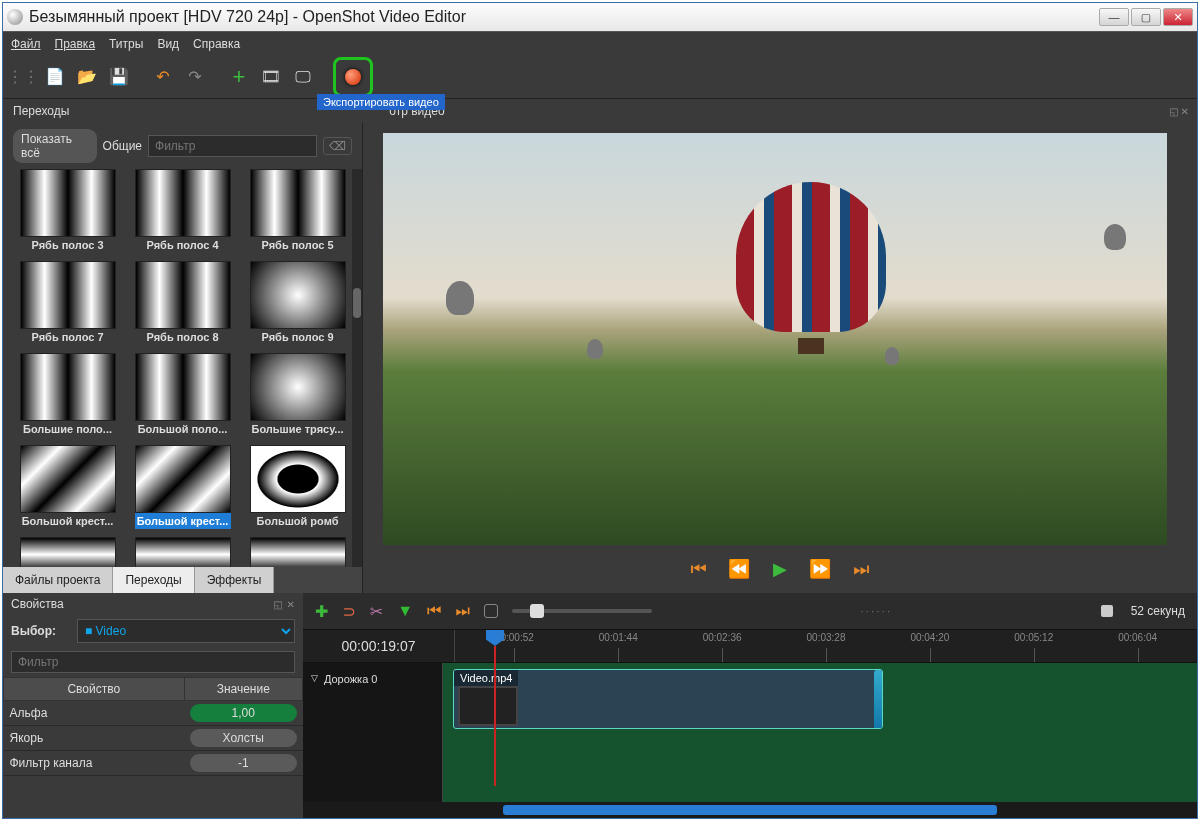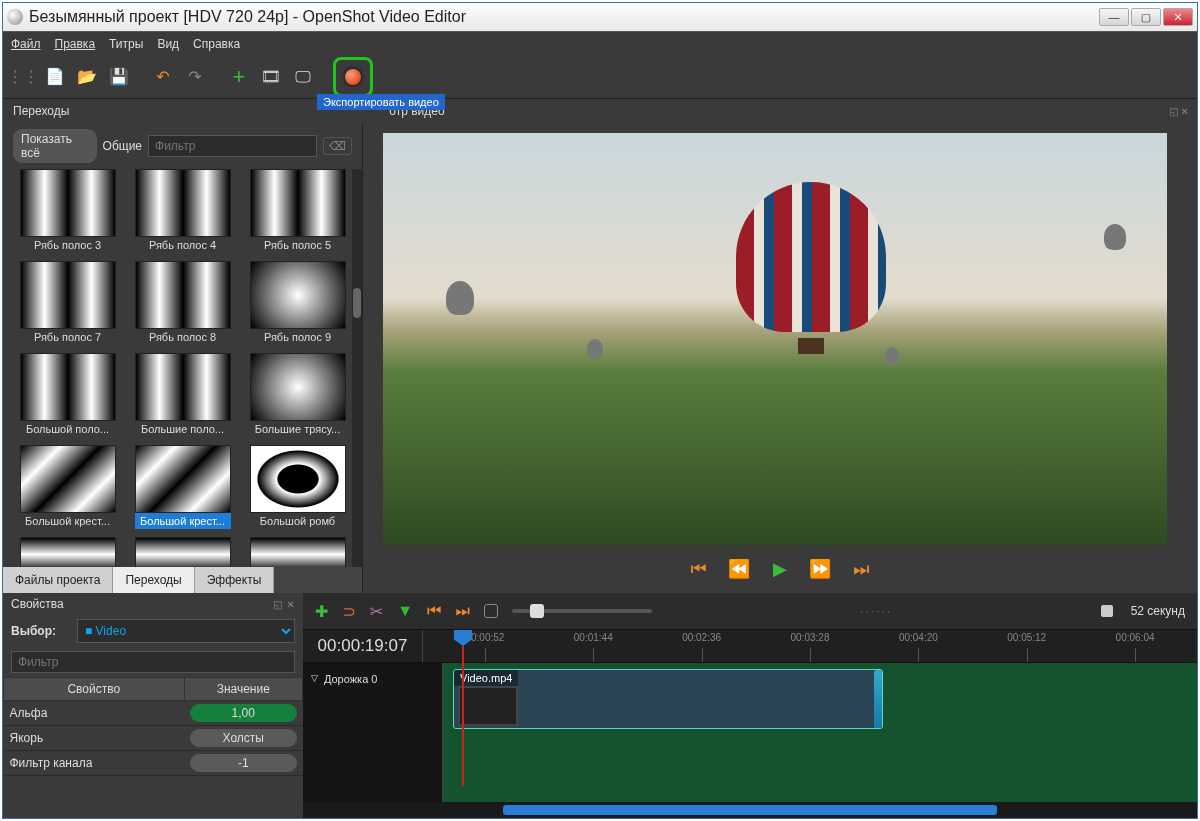--- a/index.html
+++ b/index.html
@@ -28,21 +28,21 @@
 .body-split { display:flex; flex:1; min-height:0; flex-direction: column; }
 .upper { display:flex; height:470px; }
 .left-col { width:360px; display:flex; flex-direction:column; background:#3a3a3a; border-right:1px solid #222; }
 
 .filter-row { display:flex; align-items:center; gap:6px; padding:6px 10px; font-size:12px; }
 .filter-row .btn { background:#555; border-radius:9px; padding:3px 8px; }
 .filter-row input { flex:1; background:#2c2c2c; border:1px solid #555; color:#aaa; padding:3px 6px; font-size:12px; }
 .filter-row .clear { color:#888; font-size:12px; border:1px solid #555; border-radius:3px; padding:1px 5px; }
 
 .thumb-scroll { flex:1; overflow-y:auto; padding:0 10px 6px 10px; position:relative; }
-.thumb-grid { display:grid; grid-template-columns:repeat(3,1fr); gap:8px 6px; }
+.thumb-grid { display:grid; grid-template-columns:repeat(3,1fr); gap:8px 6px;font-weight:bold; }
 .thumb { display:flex; flex-direction:column; align-items:center; font-size:11px; text-align:center; }
 .thumb .img { width:96px; height:68px; background:linear-gradient(90deg,#000,#fff,#000,#fff,#000); border:1px solid #222; }
 .thumb .img.radial { background:radial-gradient(circle,#fff,#000); }
 .thumb .img.diag { background:linear-gradient(135deg,#000,#fff,#000,#fff,#000); }
 .thumb .img.diamond { background:radial-gradient(ellipse at center,#000 30%,#fff 32%,#000 60%,#fff 62%); }
 .thumb .img.hstripes { background:linear-gradient(#000,#fff,#000,#fff,#000); }
 .thumb.selected .lbl { background:#1e7dd6; color:#fff; }
 .thumb .lbl { white-space:nowrap; overflow:hidden; text-overflow:ellipsis; width:96px; padding:2px 0; }
 
 .sb { position:absolute; right:0; top:0; bottom:0; width:10px; background:#2a2a2a; }
@@ -85,21 +85,21 @@
 .tl-tools .cut { color:#b7a; }
 .tl-tools .mark { color:#3b3; }
 .tl-tools .ps { color:#e88a2a; }
 .tl-tools .slider { width:140px; height:4px; background:#555; position:relative; border-radius:2px; }
 .tl-tools .slider .knob { position:absolute; left:18px; top:-5px; width:14px; height:14px; background:#ddd; border-radius:3px; }
 .tl-tools .dots { flex:1; text-align:center; color:#777; letter-spacing:2px; font-size:10px; }
 .tl-tools .tlen { color:#ddd; font-size:12px; }
 .tl-tools .sq { width:12px; height:12px; background:#ccc; border-radius:2px; margin-right:4px; }
 
 .tl-ruler { height:34px; display:flex; background:#202020; border-top:1px solid #111; border-bottom:1px solid #111; }
-.tl-ruler .tc { width:120px; display:flex; align-items:center; justify-content:center; font-size:17px; border-right:1px solid #444; }
+.tl-ruler .tc { width:152px; display:flex; align-items:center; justify-content:center; font-size:14px; border-right:1px solid #444; }
 .tl-ruler .ticks { flex:1; position:relative; font-size:10px; color:#888; }
 .tl-ruler .tick { position:absolute; top:2px; transform:translateX(-50%); }
 .tl-ruler .tickline { position:absolute; top:18px; bottom:0; border-left:1px solid #555; }
 .playhead { position:absolute; top:0; bottom:0; left:40px; z-index:5; }
 .playhead .handle { width:18px; height:16px; background:#2a7dd4; clip-path:polygon(0 0,100% 0,100% 60%,50% 100%,0 60%); margin-left:-9px; }
 .playhead .line { width:2px; background:#c22; height:140px; margin-left:-1px; }
 
 .tl-body { flex:1; display:flex; position:relative; }
 .tl-body .tracklabel { width:140px; background:#151515; border-right:1px solid #444; padding:10px 8px; font-size:11px; display:flex; align-items:flex-start; gap:6px; }
 .tl-body .tracklabel .dd { font-size:9px; }
@@ -196,25 +196,25 @@
               <div class="thumb">
                 <div class="img "></div>
                 <div class="lbl">Рябь полос 8</div>
               </div>
               <div class="thumb">
                 <div class="img radial"></div>
                 <div class="lbl">Рябь полос 9</div>
               </div>
               <div class="thumb">
                 <div class="img "></div>
+                <div class="lbl">Большие поло...</div>
+              </div>
+              <div class="thumb">
+                <div class="img "></div>
                 <div class="lbl">Большой поло...</div>
-              </div>
-              <div class="thumb">
-                <div class="img "></div>
-                <div class="lbl">Большие поло...</div>
               </div>
               <div class="thumb">
                 <div class="img radial"></div>
                 <div class="lbl">Большие трясу...</div>
               </div>
               <div class="thumb">
                 <div class="img diag"></div>
                 <div class="lbl">Большой крест...</div>
               </div>
               <div class="thumb selected">

